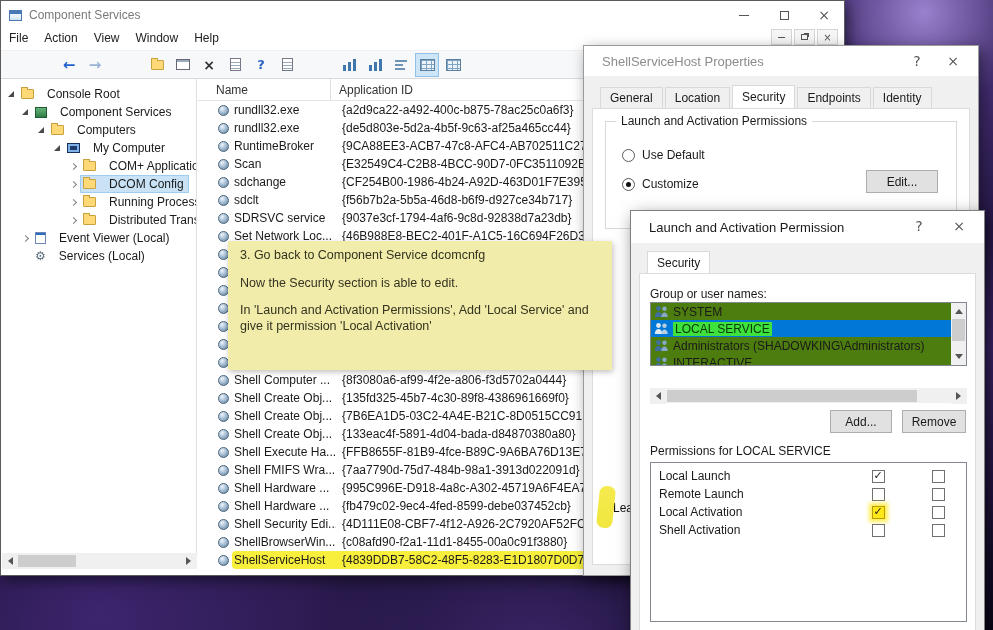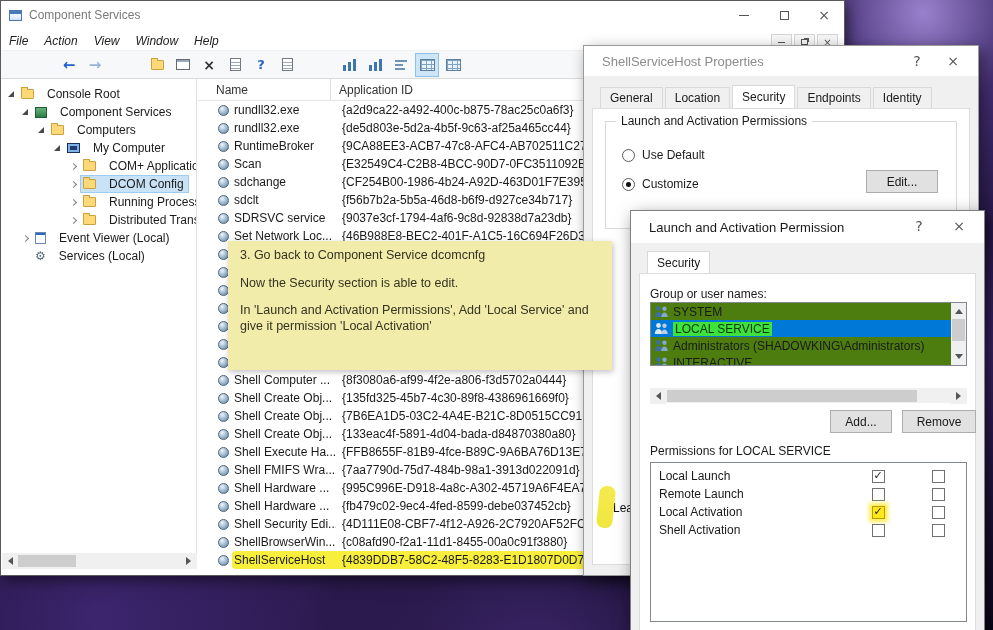--- a/index.html
+++ b/index.html
@@ -20,21 +20,21 @@
   .mmc{ position:absolute; left:0; top:0; width:845px; height:576px; background:#fff;
         border:1px solid #5b5b5b; box-shadow:3px 4px 14px rgba(0,0,0,.55); }
   .tbar{ height:28px; display:flex; align-items:center; background:#fff; }
   .appicon{ width:13px; height:11px; margin-left:8px; border:1px solid #4a78b5; background:linear-gradient(#eaf2fb 60%,#cfe0f2); box-shadow:inset 0 3px 0 #4a78b5; }
   .ttext{ margin-left:7px; color:#7a7a7a; font-size:12px; }
   .wbtns{ margin-left:auto; display:flex; height:100%; }
   .wbtn{ width:40px; height:100%; display:flex; align-items:center; justify-content:center; color:#555; font-size:14px; }
   .g-min{ width:10px; height:1px; background:#555; }
   .g-max{ width:9px; height:9px; border:1px solid #555; }
 
-  .menubar{ position:absolute; left:0; top:28px; right:0; height:22px; background:#fff; display:flex; align-items:flex-end; border-bottom:1px solid #f0f0f0;font-style:italic; }
+  .menubar{ position:absolute; left:0; top:28px; right:0; height:22px; background:#fff; display:flex; align-items:flex-start; border-bottom:1px solid #f0f0f0; }
   .menu-item{ padding:2px 8px; color:#222; }
   .child-controls{ margin-left:auto; margin-right:6px; display:flex; }
   .mini{ width:21px; height:16px; margin-left:2px; border:1px solid #d5d5d5; background:#f6f6f6; display:flex; align-items:center; justify-content:center; color:#555; font-size:10px; }
   .m-min{ width:7px; height:1px; background:#555; }
   .m-res{ width:7px; height:6px; border:1px solid #555; box-shadow:2px -2px 0 -1px #555; }
 
   .toolbar{ position:absolute; left:0; top:50px; right:0; height:28px; background:#f7f8f9; border-bottom:1px solid #d9d9d9; display:flex; align-items:center; padding-left:56px; gap:2px; }
   .tbi{ width:24px; height:24px; display:flex; align-items:center; justify-content:center; border:1px solid transparent; }
   .tbi.pressed{ background:#cde6f7; border-color:#8fc0e8; }
   .gap{ width:34px; }
@@ -131,21 +131,21 @@
   .uentry{ display:flex; align-items:center; gap:4px; height:17px; padding:0 3px; white-space:nowrap; }
   .uentry.sel{ background:#0078d7; color:#fff; }
   .green{ background:#3fe23c; color:#063a06; padding:0 2px; }
   .vscroll{ position:absolute; right:0; top:0; bottom:0; width:15px; background:#f0f0f0; }
   .vthumb{ position:absolute; left:1px; right:1px; top:16px; height:22px; background:#cdcdcd; }
   .vs-up{ position:absolute; top:0; left:0; width:15px; height:15px; display:flex; align-items:center; justify-content:center; }
   .vs-dn{ position:absolute; bottom:0; left:0; width:15px; height:15px; display:flex; align-items:center; justify-content:center; }
   .ul-hscroll{ position:absolute; left:10px; top:114px; width:317px; height:15px; background:#f0f0f0; display:flex; align-items:center; }
   .ul-hscroll .hthumb{ width:250px; margin-left:1px; }
   .add-btn{ position:absolute; left:190px; top:136px; width:62px; height:23px; }
-  .remove-btn{ position:absolute; left:262px; top:136px; width:74px; height:23px; }
+  .remove-btn{ position:absolute; left:262px; top:136px; width:64px; height:23px; }
   .permhead{ position:absolute; left:10px; top:170px; width:317px; display:grid; grid-template-columns:196px 62px 59px; }
   .permhead .colh{ text-align:right;margin-top:40px; }
   .permbox{ position:absolute; left:10px; top:188px; width:317px; height:160px; border:1px solid #828790; background:#fff; padding-top:4px; }
   .permrow{ display:grid; grid-template-columns:196px 62px 59px; align-items:center; height:18px; }
   .permrow .pname{ padding-left:8px; }
   .cbwrap{ display:flex; justify-content:center; }
   .cb{ width:13px; height:13px; border:1px solid #707070; background:#fff; position:relative; }
   .cb.checked::after{ content:"✓"; font-family:"DejaVu Sans",sans-serif; font-size:11px; font-weight:bold; color:#1a1a1a; position:absolute; left:1px; top:-2px; }
   .cb.hl{ background:#ffe81a; border-color:#b89b00; box-shadow:0 0 4px 3px rgba(255,232,26,.75); }
 

